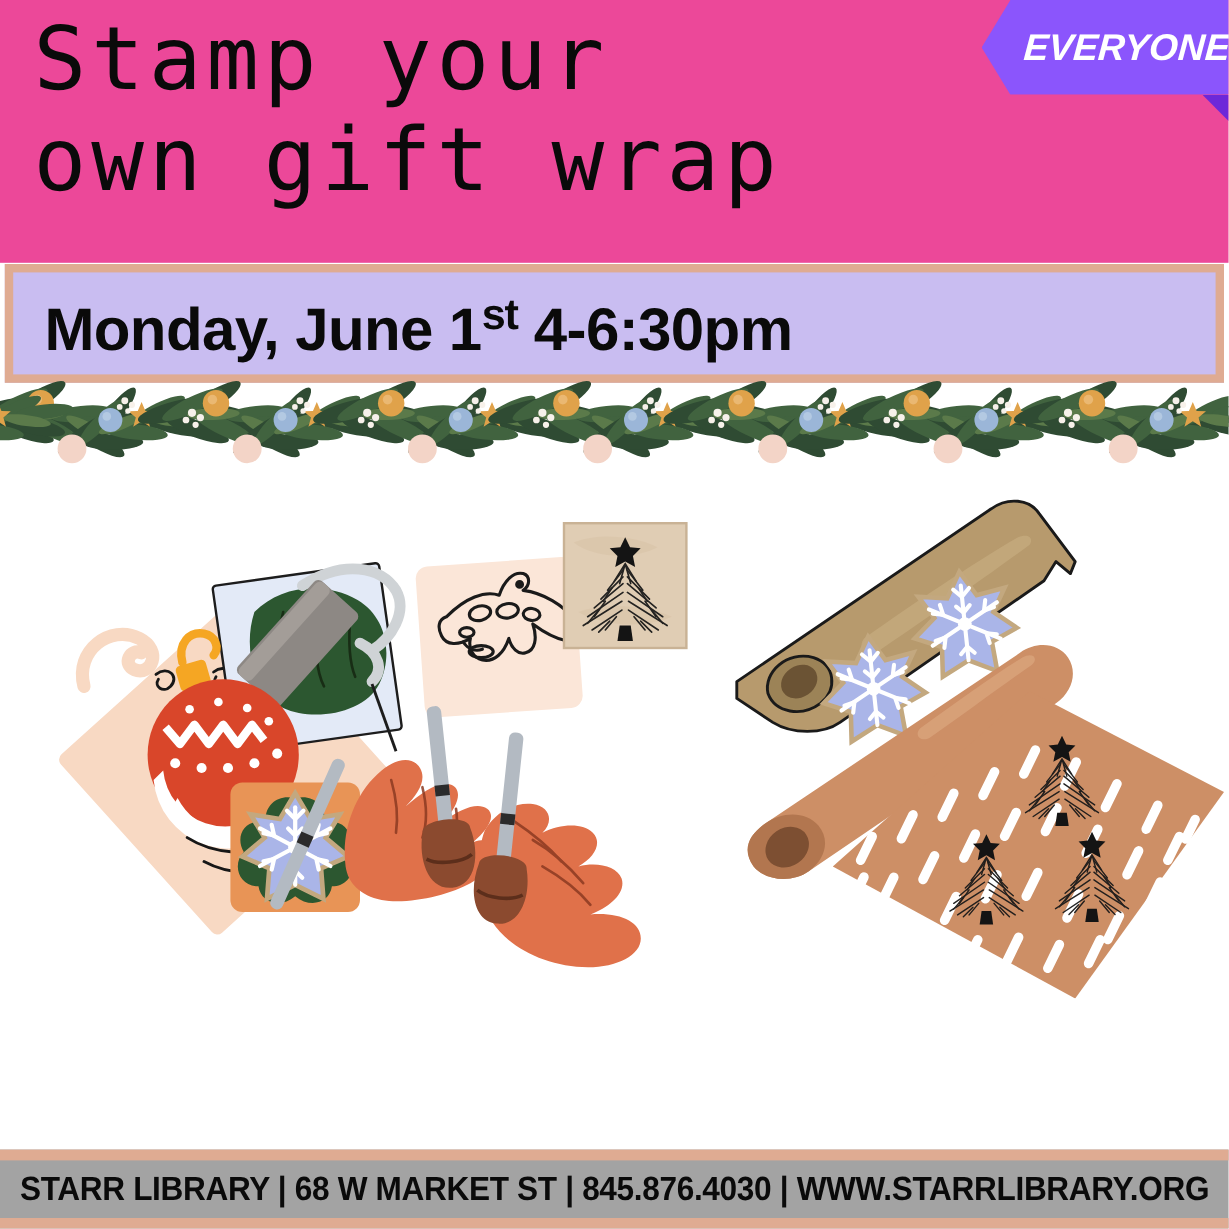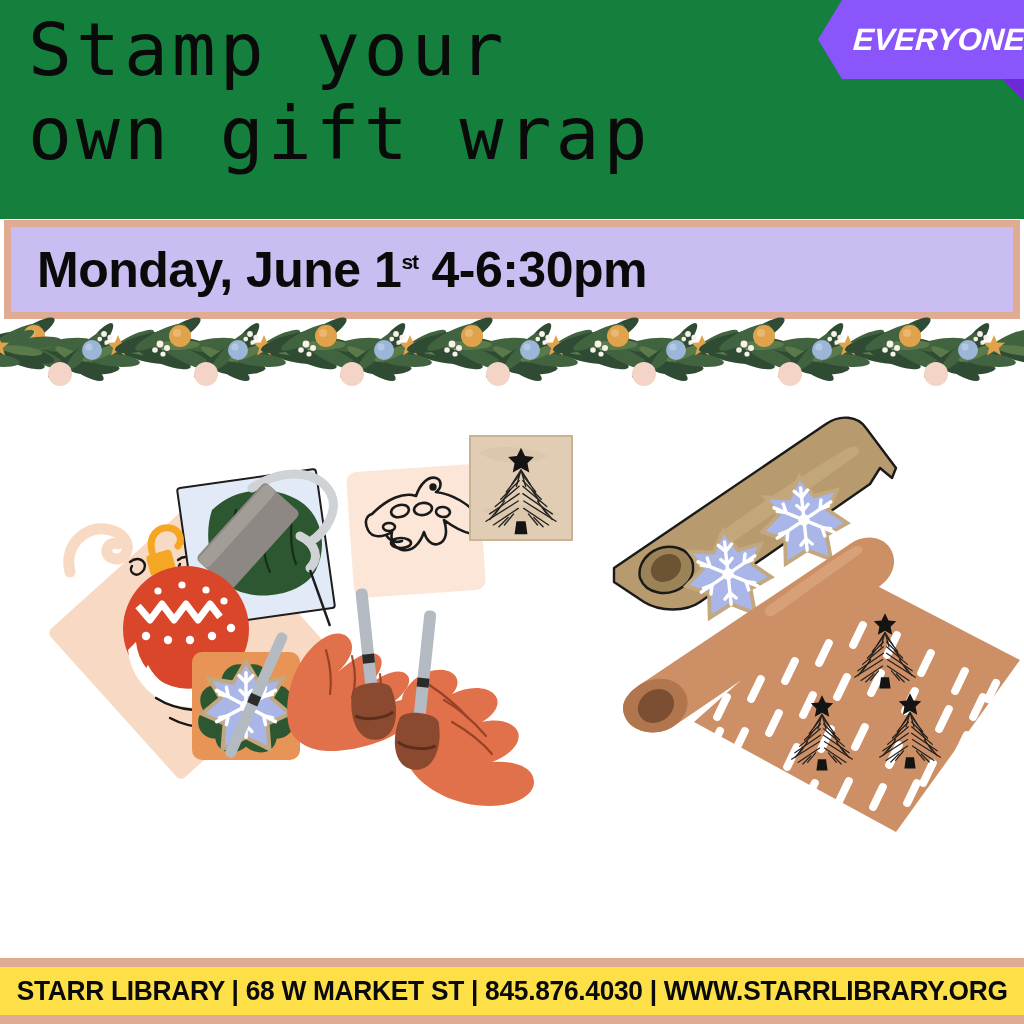--- a/index.html
+++ b/index.html
@@ -7,21 +7,21 @@
     width:1024px;height:1024px;
     background:#ffffff;
     font-family:"DejaVu Sans", sans-serif;
     overflow:hidden;
   }
   .poster{position:relative;width:1024px;height:1024px;background:#ffffff;overflow:hidden;}
 
   
   .header{
     position:absolute;left:0;top:0;width:1024px;height:219px;
-    background:#15803d;
+    background:#ec4899;
   }
   .title{
     position:absolute;left:28px;top:8px;width:860px;
     font-family:"DejaVu Sans Mono", monospace;
     font-size:73px;line-height:84px;font-weight:400;
     letter-spacing:4px;color:#0a0a0a;
     white-space:pre-line;
   }
 
   
@@ -51,21 +51,21 @@
     box-sizing:border-box;
     background:#c9bdf1;
     border:7px solid #dfab92;
   }
   .datetext{
     position:absolute;left:26px;top:14px;
     font-family:"Liberation Sans", sans-serif;
     font-size:50px;font-weight:700;color:#0a0a0a;
     letter-spacing:-0.5px;white-space:nowrap;
   }
-  .datetext .sup{font-size:21px;vertical-align:super;letter-spacing:-1px;}
+  .datetext .sup{font-size:36px;vertical-align:super;letter-spacing:-1px;}
 
   
   .garland{position:absolute;left:0;top:316px;width:1024px;height:76px;}
 
   
   .art{position:absolute;left:0;top:392px;width:1024px;height:440px;}
 
   
   .blurb{
     position:absolute;left:0;top:838px;width:1024px;
@@ -73,21 +73,21 @@
     font-family:"DejaVu Sans Mono", monospace;
     font-size:42px;line-height:54px;font-weight:400;
     letter-spacing:2px;color:#111111;
     white-space:pre-line;
   }
 
   
   .footer{
     position:absolute;left:0;top:958px;width:1024px;height:66px;
     box-sizing:border-box;
-    background:#fde047;
+    background:#a3a3a3;
     border-top:9px solid #dfab92;
     border-bottom:9px solid #dfab92;
     display:flex;align-items:center;justify-content:center;
   }
   .footer-text{
     font-family:"Liberation Sans", sans-serif;
     font-size:28px;font-weight:700;letter-spacing:-0.3px;
     color:#0a0a0a;white-space:nowrap;
     transform:scaleX(0.94);
   }

